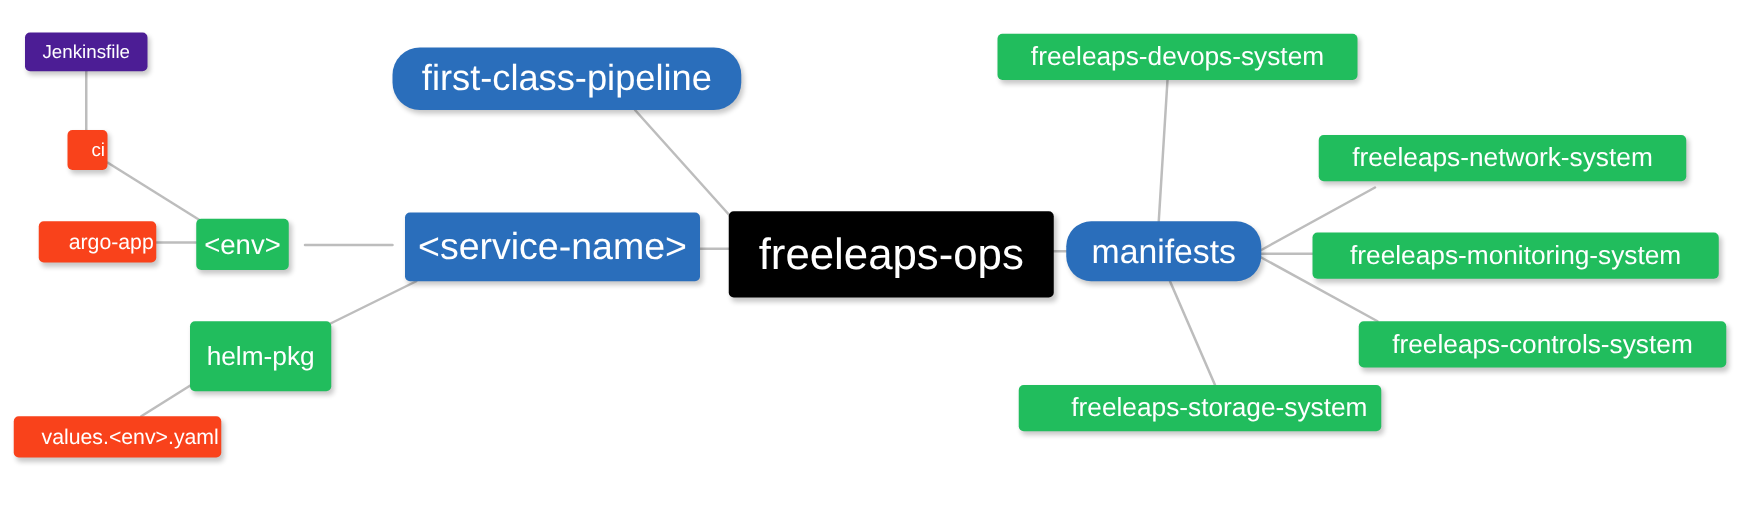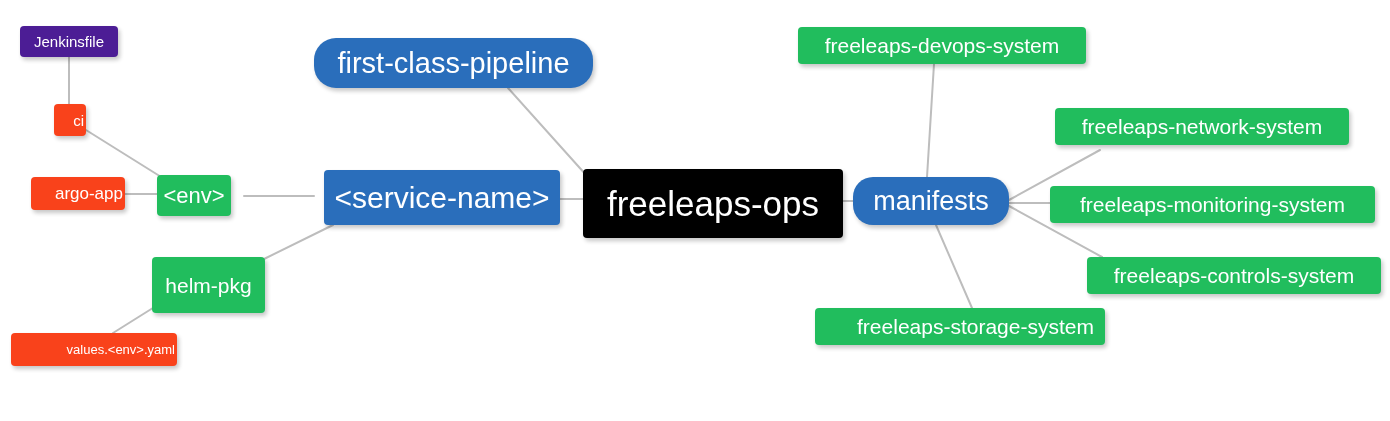--- a/index.html
+++ b/index.html
@@ -77,21 +77,21 @@
       </div>
       <div class="node c-red" style="left: 31px; top: 177px; width: 94px; height: 33px; font-size: 17px;">
         <span class="node-label">argo-app</span>
       </div>
       <div class="node c-green" style="left: 157px; top: 175px; width: 74px; height: 41px; font-size: 22px;">
         <span class="node-label">&lt;env&gt;</span>
       </div>
       <div class="node c-green" style="left: 152px; top: 257px; width: 113px; height: 56px; font-size: 21px;">
         <span class="node-label">helm-pkg</span>
       </div>
-      <div class="node c-red" style="left: 11px; top: 333px; width: 166px; height: 33px; font-size: 13px; padding-left: 38px;">
+      <div class="node c-red" style="left: 11px; top: 333px; width: 166px; height: 33px; font-size: 17px; padding-left: 38px;">
         <span class="node-label">values.&lt;env&gt;.yaml</span>
       </div>
       <div class="node c-blue" style="left: 314px; top: 38px; width: 279px; height: 50px; font-size: 29px; border-radius: 22px;">
         <span class="node-label">first-class-pipeline</span>
       </div>
       <div class="node c-blue" style="left: 324px; top: 170px; width: 236px; height: 55px; font-size: 30px;">
         <span class="node-label">&lt;service-name&gt;</span>
       </div>
       <div class="node c-root" style="left: 583px; top: 169px; width: 260px; height: 69px; font-size: 35px;">
         <span class="node-label">freeleaps-ops</span>

